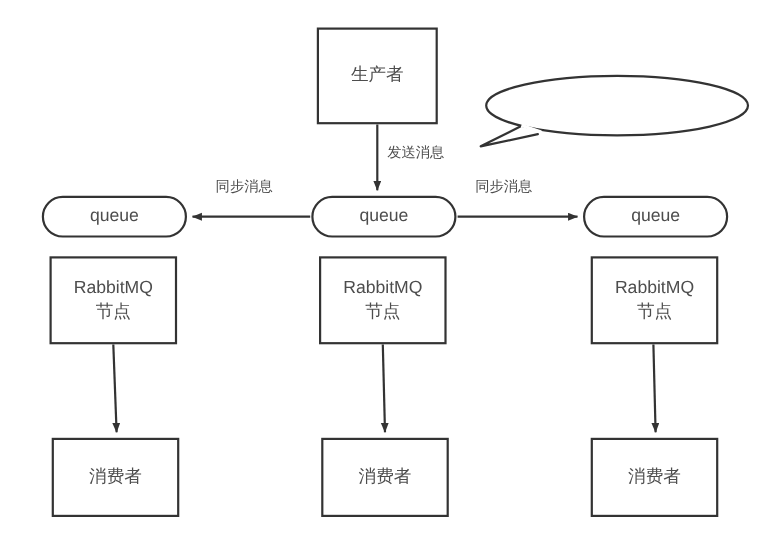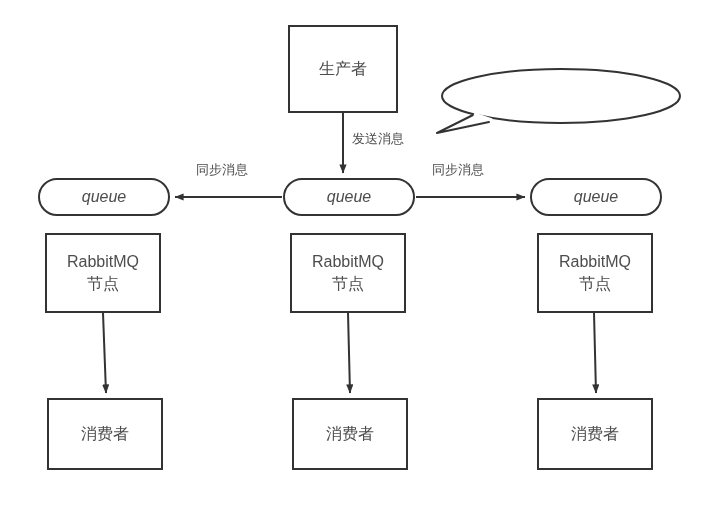--- a/index.html
+++ b/index.html
@@ -31,21 +31,20 @@
     align-items: center;
     justify-content: center;
     text-align: center;
     color: #4d4d4d;
     font-size: 16px;
     line-height: 1.35;
     z-index: 3;
   }
   .rounded {
     border-radius: 19px;
-    font-style: italic;
   }
   .edge-label {
     position: absolute;
     color: #4d4d4d;
     font-size: 13px;
     white-space: nowrap;
     background: transparent;
     z-index: 4;
   }
   .bubble-text {

